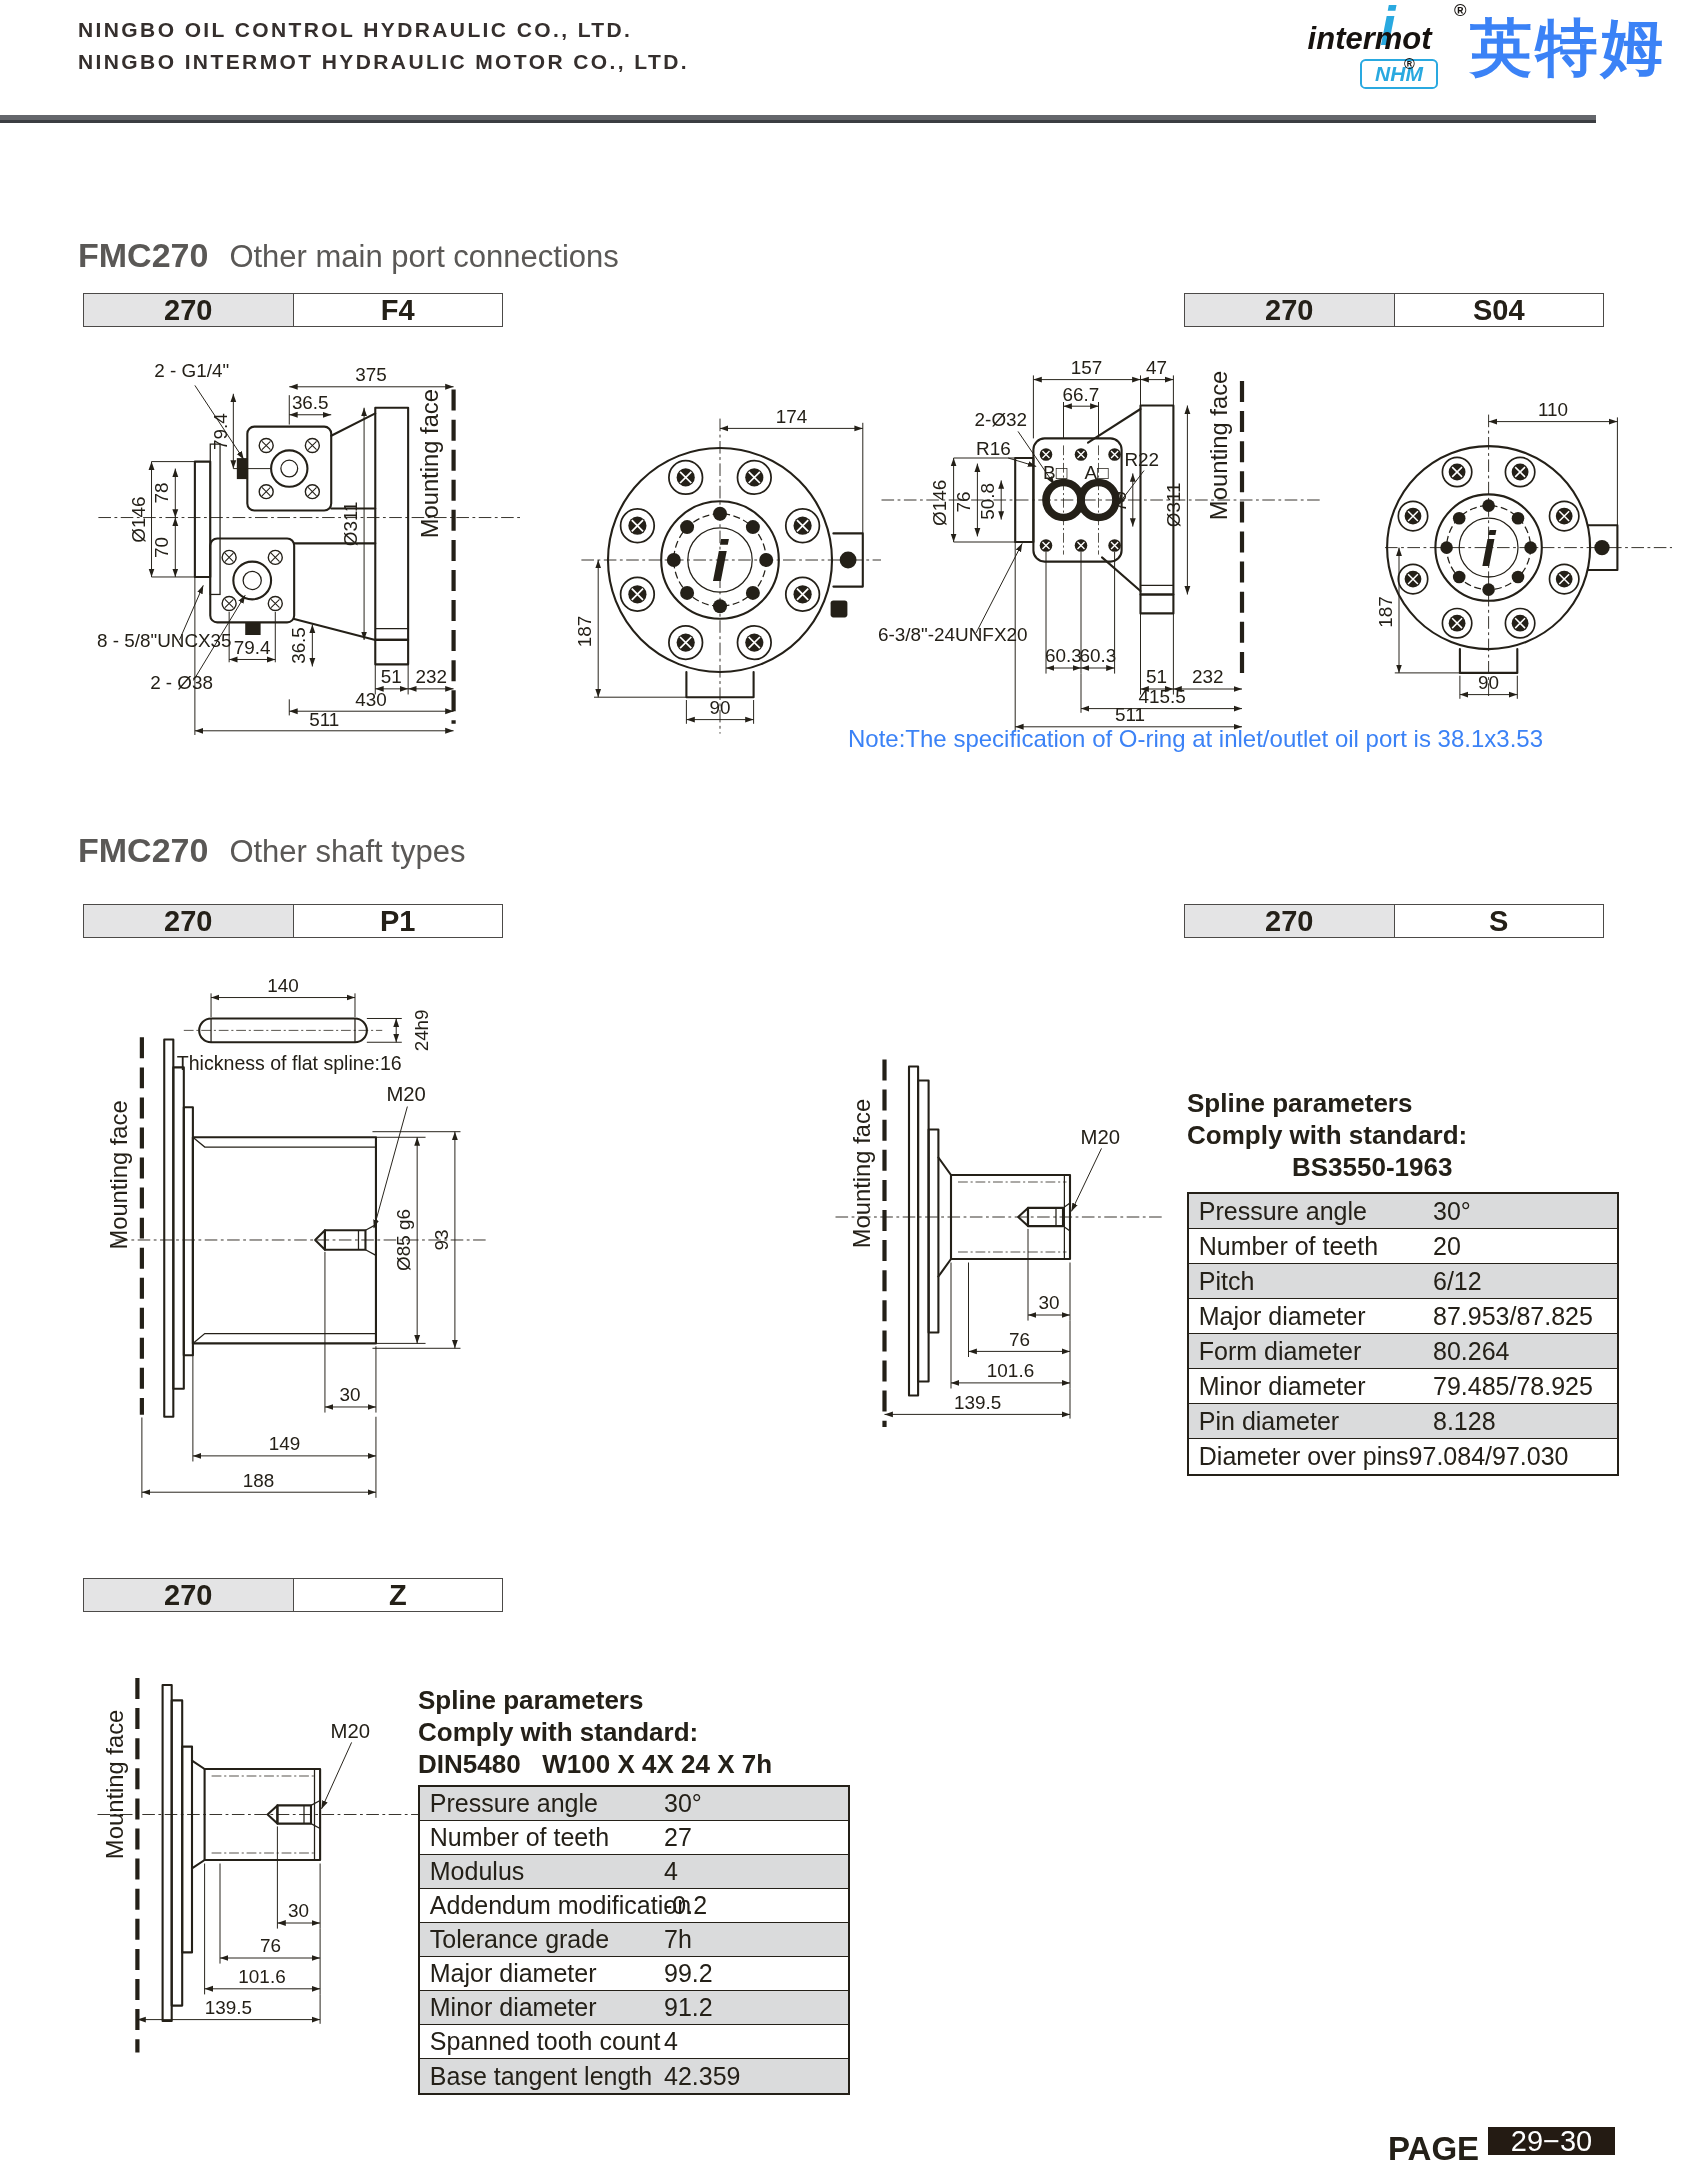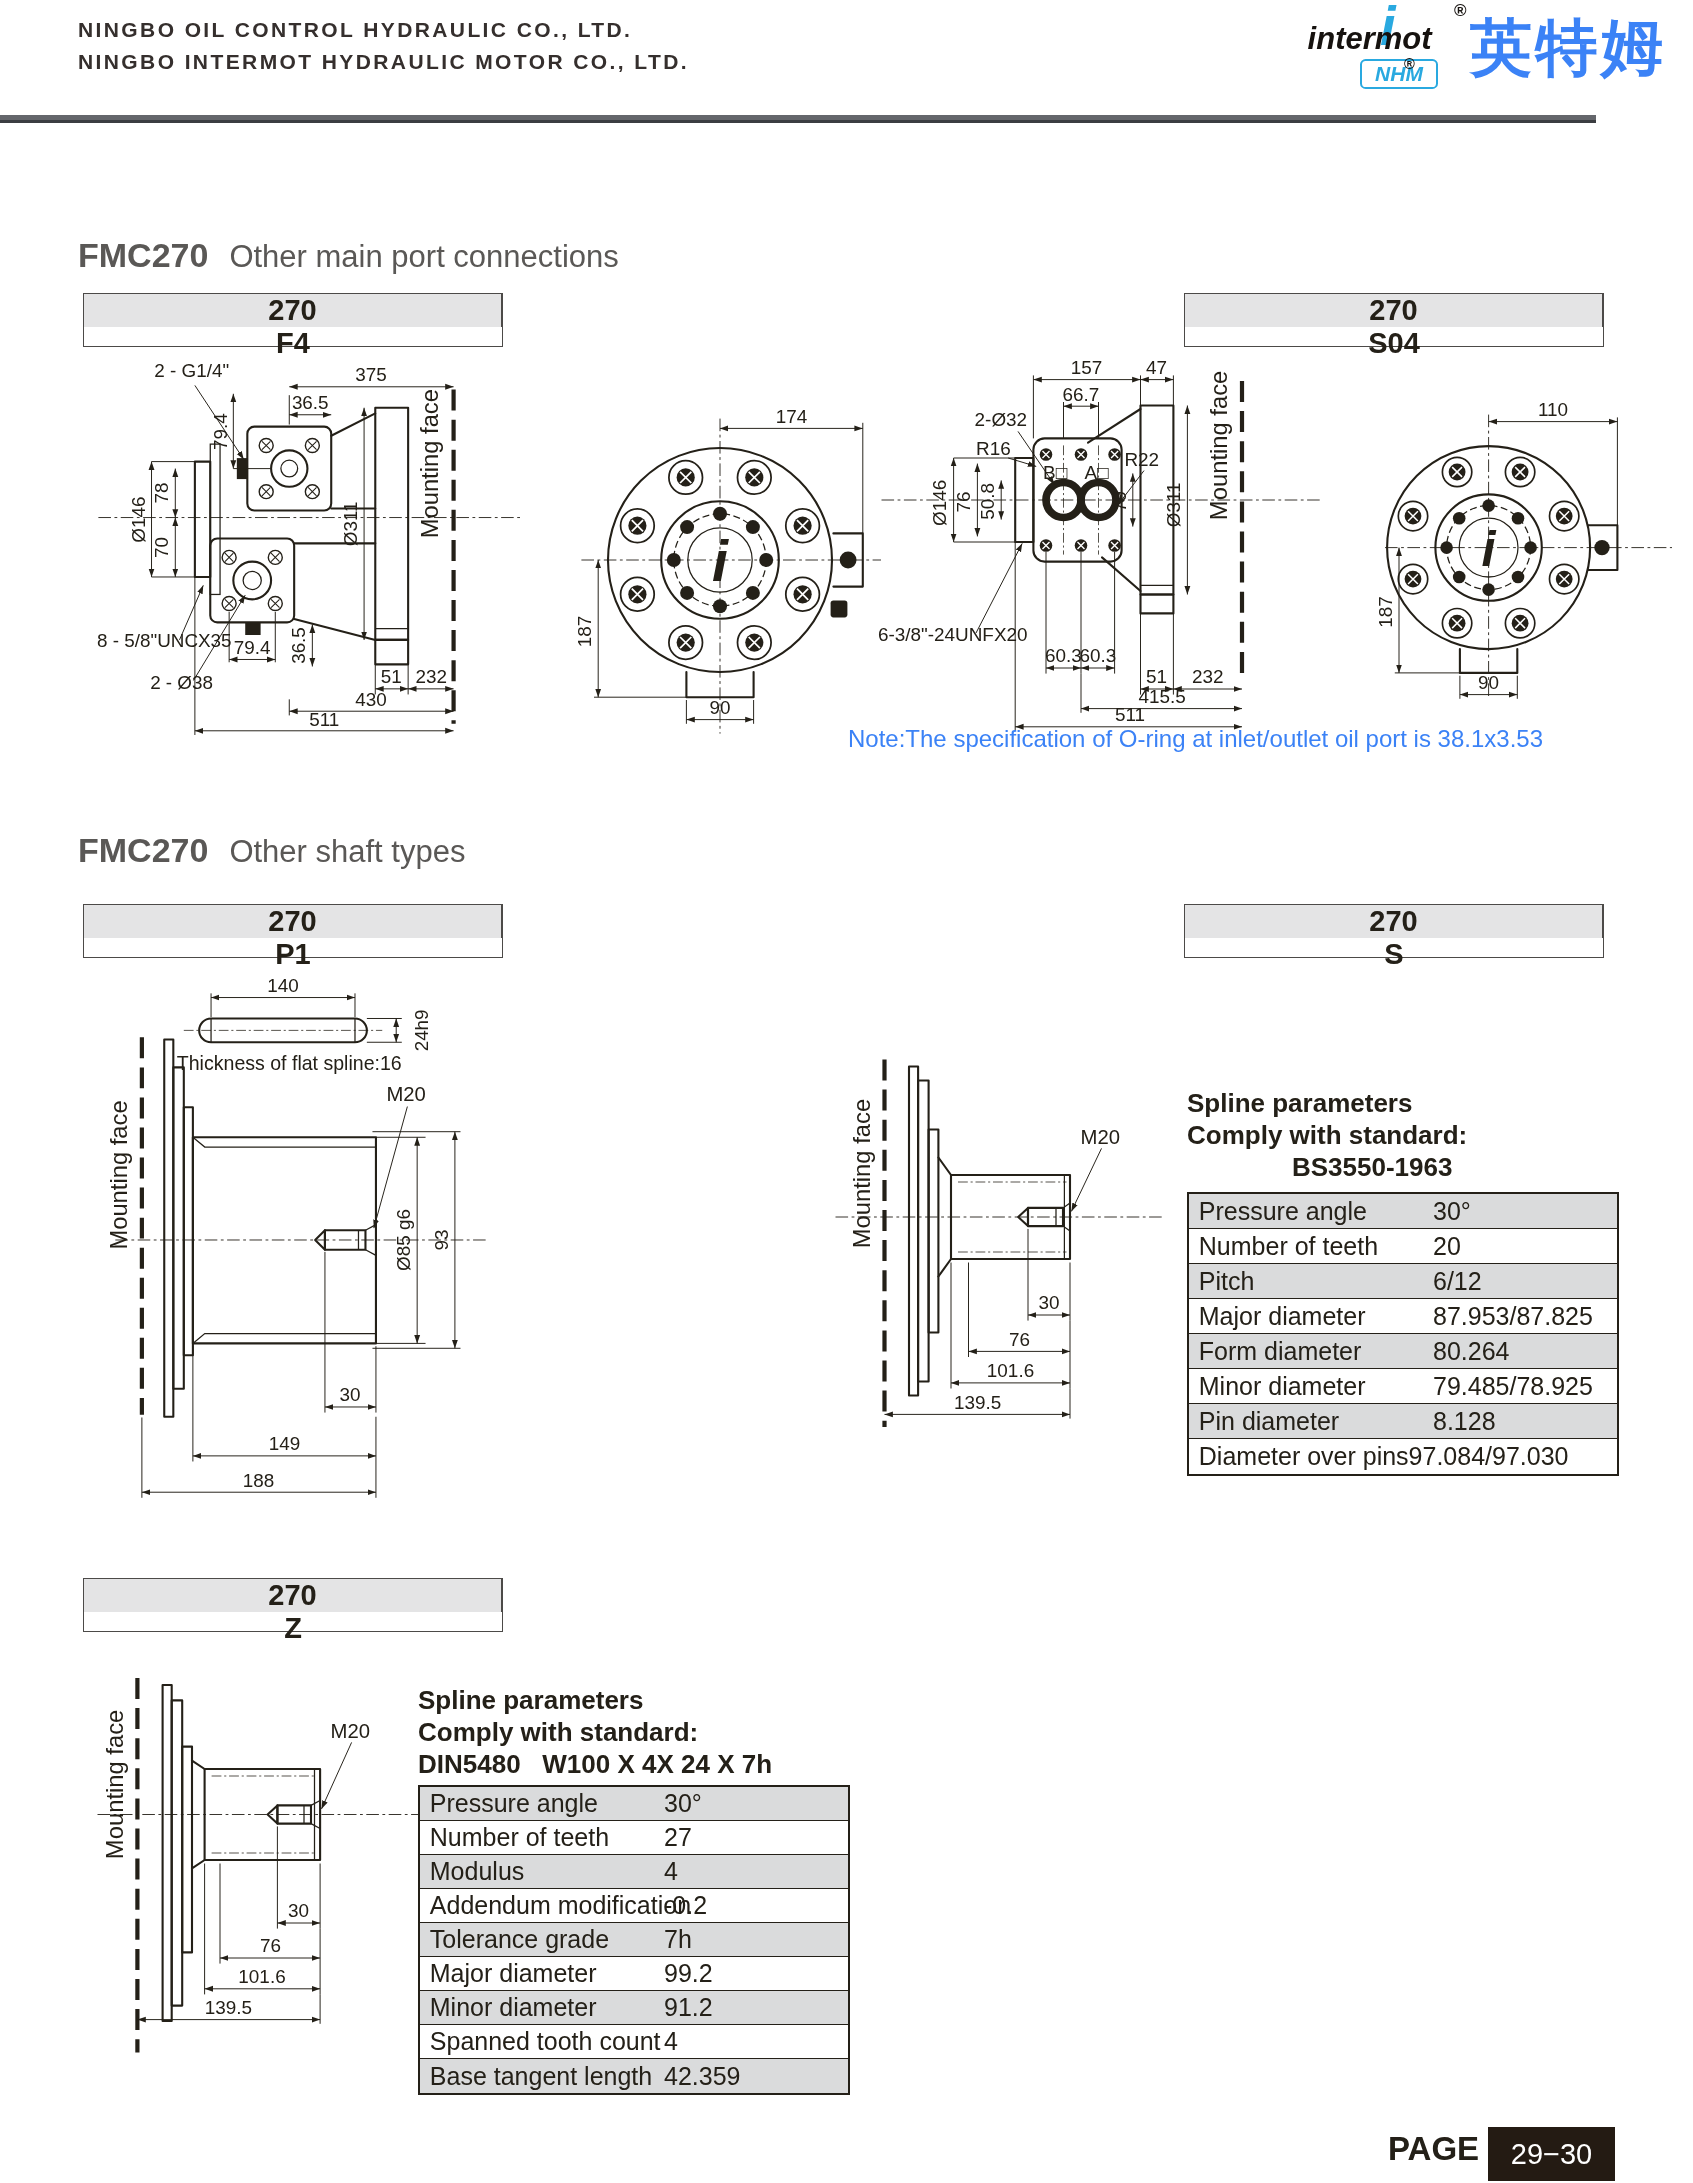--- a/index.html
+++ b/index.html
@@ -17,21 +17,21 @@
   .lg-nhm{position:absolute;left:18px;top:56px;width:74px;height:26.6px;border:2.1px solid #29a9e0;border-radius:5.6px;
           color:#29a9e0;font-weight:bold;font-style:italic;font-size:21px;display:flex;align-items:center;justify-content:center;background:#fff;margin-left:40px;}
   .lg-cn{position:absolute;left:168px;top:2.8px;font-size:62px;font-weight:bold;color:#3b82f6;letter-spacing:3.5px;white-space:nowrap;}
 
   
   .stitle{position:absolute;left:78px;white-space:nowrap;color:#5a5856;}
   .stitle .mdl{font-size:34px;font-weight:bold;}
   .stitle .rest{font-size:31px;margin-left:21px;}
 
   
-  .vbox{position:absolute;width:420px;height:54px;display:flex;border:1.4px solid #4c4a48;box-sizing:border-box;background:#fff;flex-direction:column;}
+  .vbox{position:absolute;width:420px;height:34px;display:flex;border:1.4px solid #4c4a48;box-sizing:border-box;background:#fff;}
   .vbox .cell{flex:1;display:flex;align-items:center;justify-content:center;font-size:29px;font-weight:bold;color:#242018;}
   .vbox .cell.gray{background:#e4e4e5;border-right:1.4px solid #4c4a48;}
 
   .note{position:absolute;left:848px;top:725px;font-size:24px;color:#3b82f6;white-space:nowrap;}
 
   
   .sph{position:absolute;font-size:26px;font-weight:bold;color:#242018;line-height:32px;white-space:nowrap;}
   .sph .l3i{padding-left:105px;}
   .ptable{position:absolute;border:2.1px solid #242018;box-sizing:border-box;background:#fff;}
   .trow{display:flex;align-items:center;border-bottom:1.4px solid #242018;font-size:25px;color:#242018;
@@ -39,21 +39,21 @@
   .ptable .trow:last-child{border-bottom:none;}
   .trow.g{background:#dadbdc;}
   .tlbl{width:56%;white-space:nowrap;}
   .tval{white-space:nowrap;}
   .trow.wide .tlbl{width:auto;}
   .ts .trow{height:35px;}
   .tz .trow{height:34px;}
 
   
   .pfoot{position:absolute;left:1388px;top:2130px;font-size:33px;font-weight:bold;color:#242018;}
-  .pfoot-box{position:absolute;left:1488px;top:2127px;width:127px;height:54px;background:#241b13;
+  .pfoot-box{position:absolute;left:1488px;top:2127px;width:127px;height:28px;background:#241b13;
              display:flex;align-items:center;justify-content:center;color:#fff;font-size:29px;}
 
   
   svg.draw{position:absolute;overflow:visible;}
   svg .ol{fill:none;stroke:#242018;stroke-width:3;stroke-linejoin:round;stroke-linecap:round;}
   svg .tl{fill:none;stroke:#242018;stroke-width:1.8;}
   svg .dim{fill:none;stroke:#242018;stroke-width:1.4;}
   svg .cl{fill:none;stroke:#242018;stroke-width:1.3;stroke-dasharray:18 5 4 5;}
   svg .clt{fill:none;stroke:#242018;stroke-width:1.1;stroke-dasharray:14 4 3 4;}
   svg .mf{fill:none;stroke:#242018;stroke-width:6;stroke-dasharray:30 13;}

